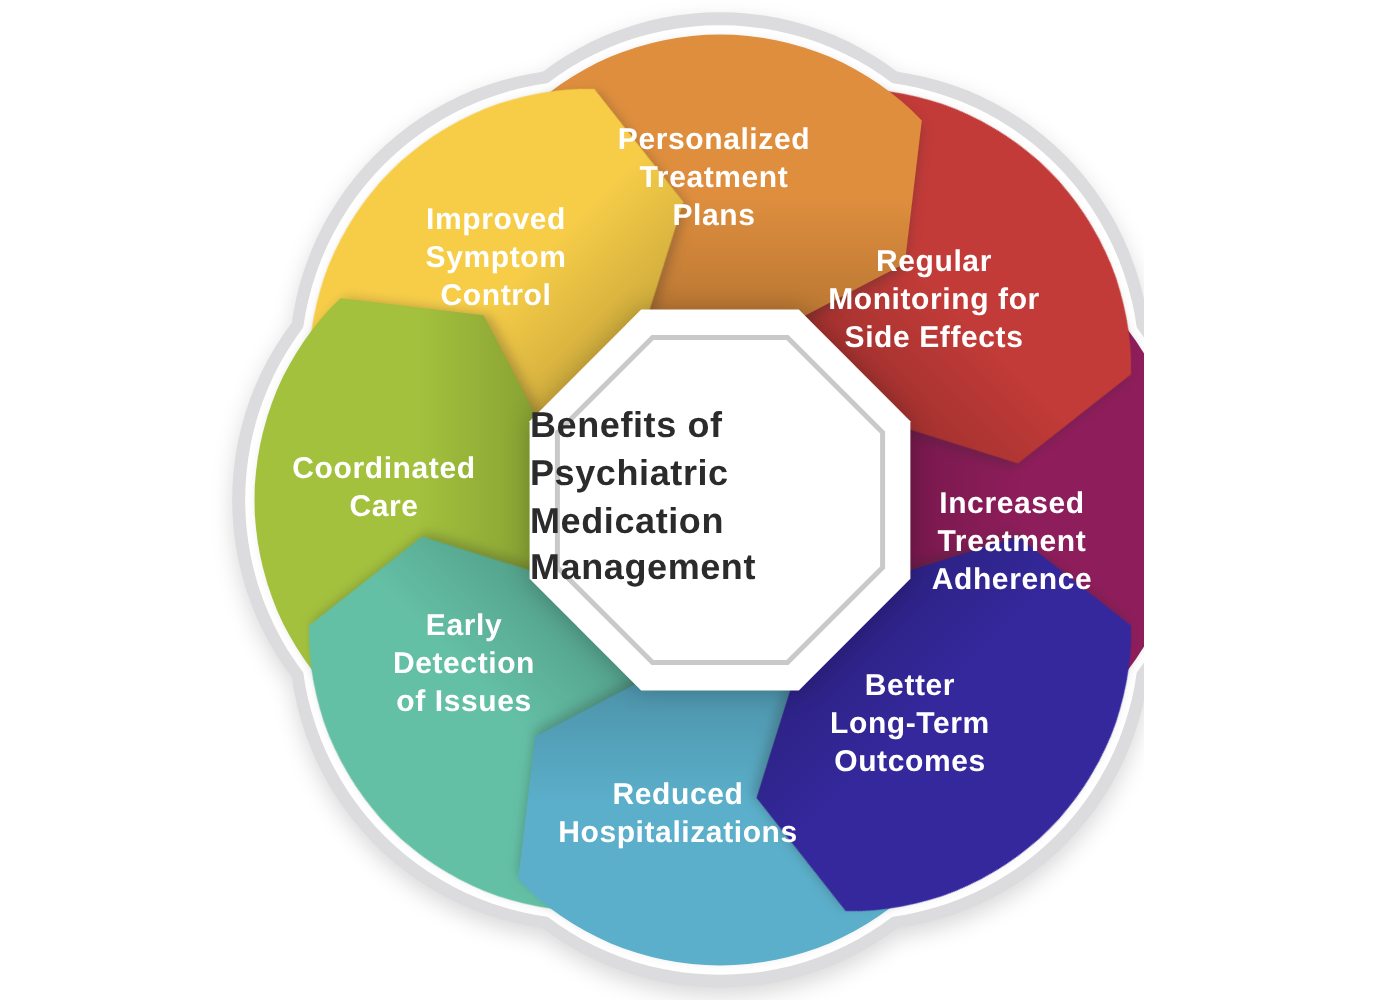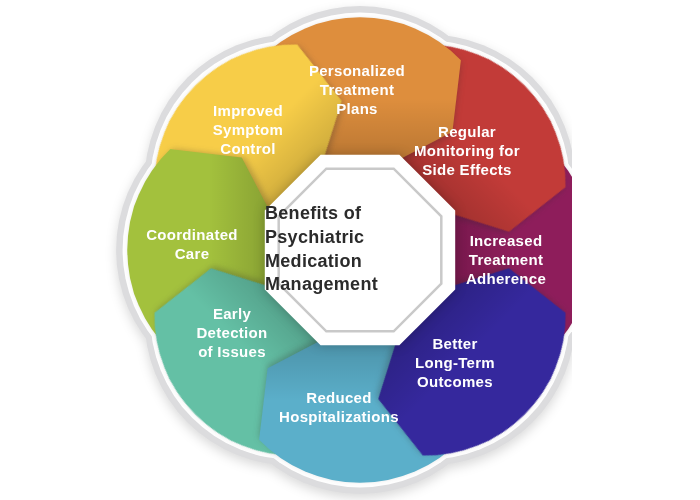--- a/index.html
+++ b/index.html
@@ -133,21 +133,21 @@
     <polygon class="octagon" fill="#ffffff" points="455.2,289.4 399.4,345.2 320.6,345.2 264.8,289.4 264.8,210.6 320.6,154.8 399.4,154.8 455.2,210.6"></polygon>
     <polygon fill="none" stroke-width="2.5" points="441.3,283.7 393.7,331.3 326.3,331.3 278.7,283.7 278.7,216.3 326.3,168.7 393.7,168.7 441.3,216.3" stroke="#C9C9C9"></polygon>
   </svg>
 
   <div class="petal-label" style="left:357px; top:90px;">Personalized
 Treatment
 Plans</div>
   <div class="petal-label" style="left:467px; top:139px;margin-top:12px;">Regular
 Monitoring for
 Side Effects</div>
-  <div class="petal-label" style="left:506px; top:260px;">Increased
+  <div class="petal-label" style="left:506px; top:272px;">Increased
 Treatment
 Adherence</div>
   <div class="petal-label" style="left:339px; top:408px;">Reduced
 Hospitalizations</div>
   <div class="petal-label" style="left:455px; top:363px;">Better
 Long-Term
 Outcomes</div>
   <div class="petal-label" style="left:232px; top:333px;">Early
 Detection
 of Issues</div>

